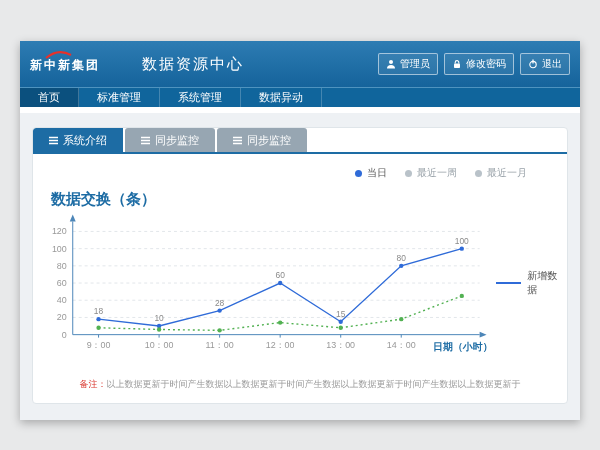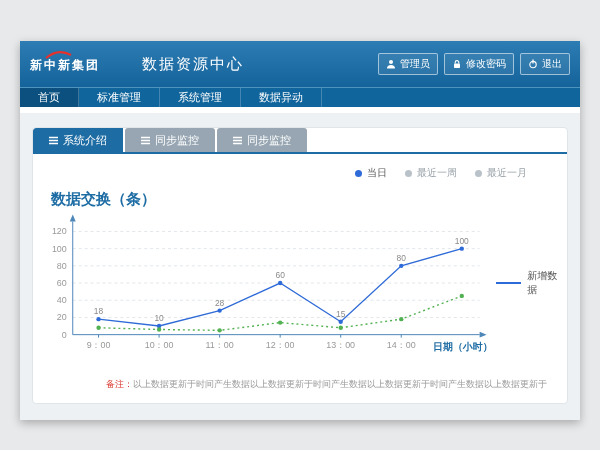--- a/index.html
+++ b/index.html
@@ -53,21 +53,21 @@
   
   .filter-row { display:flex; justify-content:flex-end; gap:18px; padding:12px 40px 0 0; }
   .filter-item { display:flex; align-items:center; gap:5px; font-size:10px; color:#555; cursor:pointer; }
   .filter-item.inactive { color:#9aa3aa; }
   .dot { width:7px; height:7px; border-radius:50%; display:inline-block; }
   .ylabel { color:#1d6ca4; font-size:15px; font-weight:bold; margin:10px 0 0 18px; }
   .chart-row { display:flex; align-items:center; padding-left:6px; }
   .series-legend { display:flex; flex-direction:column; gap:14px; margin-left:2px; margin-top:-10px;justify-content:center; }
   .series-item { display:flex; align-items:center; gap:6px; font-size:10px; color:#555; cursor:pointer; }
   .sample { width:26px; height:0; border-top:2px solid #999; display:inline-block; }
-  .remark { text-align:right; font-size:9px; color:#9a9a9a; margin-top:11px; padding:0 20px; }
+  .remark { text-align:center; font-size:9px; color:#9a9a9a; margin-top:11px; padding:0 4px; }
   .remark-label { color:#d9342b; }
 </style>
 </head>
 <body>
 
 <div class="page">
 
   <div class="header">
     <div class="logo">
       <svg class="logo-swoosh" width="30" height="10" viewBox="0 0 30 10">

